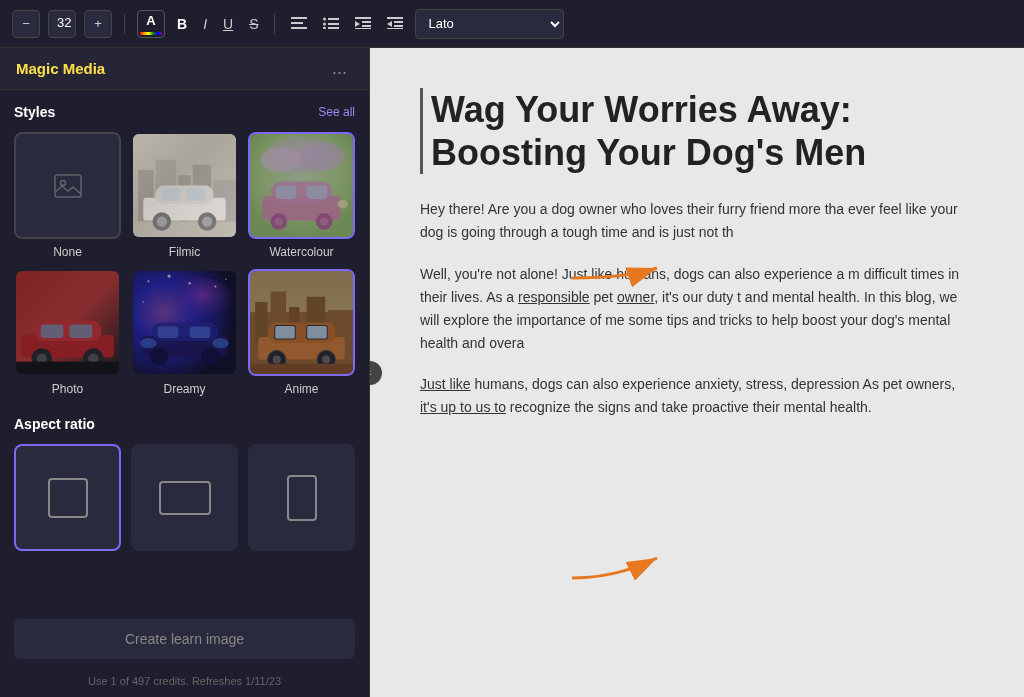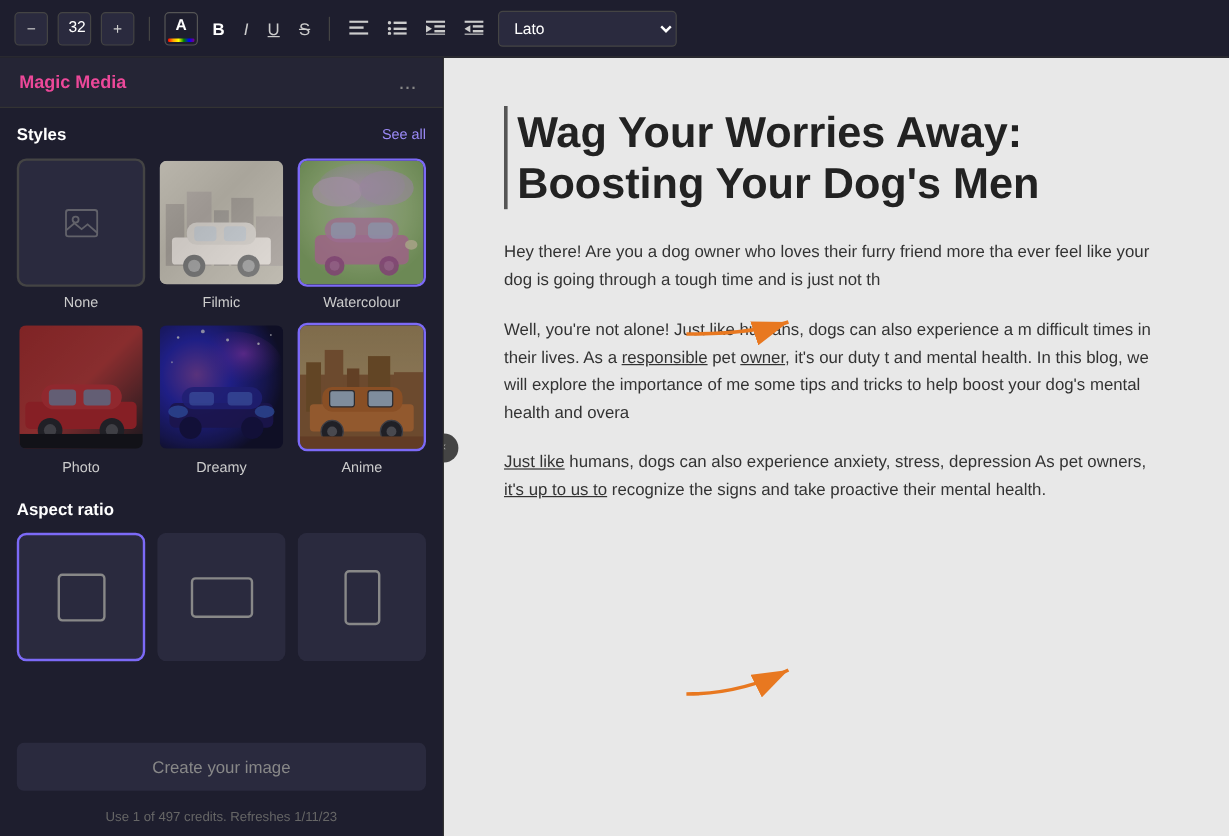--- a/index.html
+++ b/index.html
@@ -135,21 +135,21 @@
       display: flex;
       align-items: center;
       justify-content: space-between;
       padding: 8px 16px;
       background: #252535;
       border-bottom: 1px solid #333;
     }
     .sidebar-title {
       font-size: 15px;
       font-weight: 600;
-      color: #ec4899;
+      color: #fde047;
     }
     .sidebar-menu-btn {
       background: none;
       border: none;
       color: #888;
       cursor: pointer;
       font-size: 18px;
       padding: 2px 6px;
     }
 
@@ -613,21 +613,21 @@
             <div class="aspect-icon-land"></div>
           </div>
           <div class="aspect-item">
             <div class="aspect-icon-port"></div>
           </div>
         </div>
       </div>
 
     </div>
 
-    <button class="create-btn">Create your image</button>
+    <button class="create-btn">Create learn image</button>
 
     <div class="credits-info">Use 1 of 497 credits. Refreshes 1/11/23</div>
 
   </div>
 
   <div class="content-area" style="position: relative;">
 
     <div style="position: absolute; left: -12px; top: 50%; transform: translateY(-50%); width: 24px; height: 24px; background: #444; border-radius: 50%; display: flex; align-items: center; justify-content: center; cursor: pointer; z-index: 5; color: #aaa; font-size: 10px;">‹</div>
 
     <h1 class="article-title">

